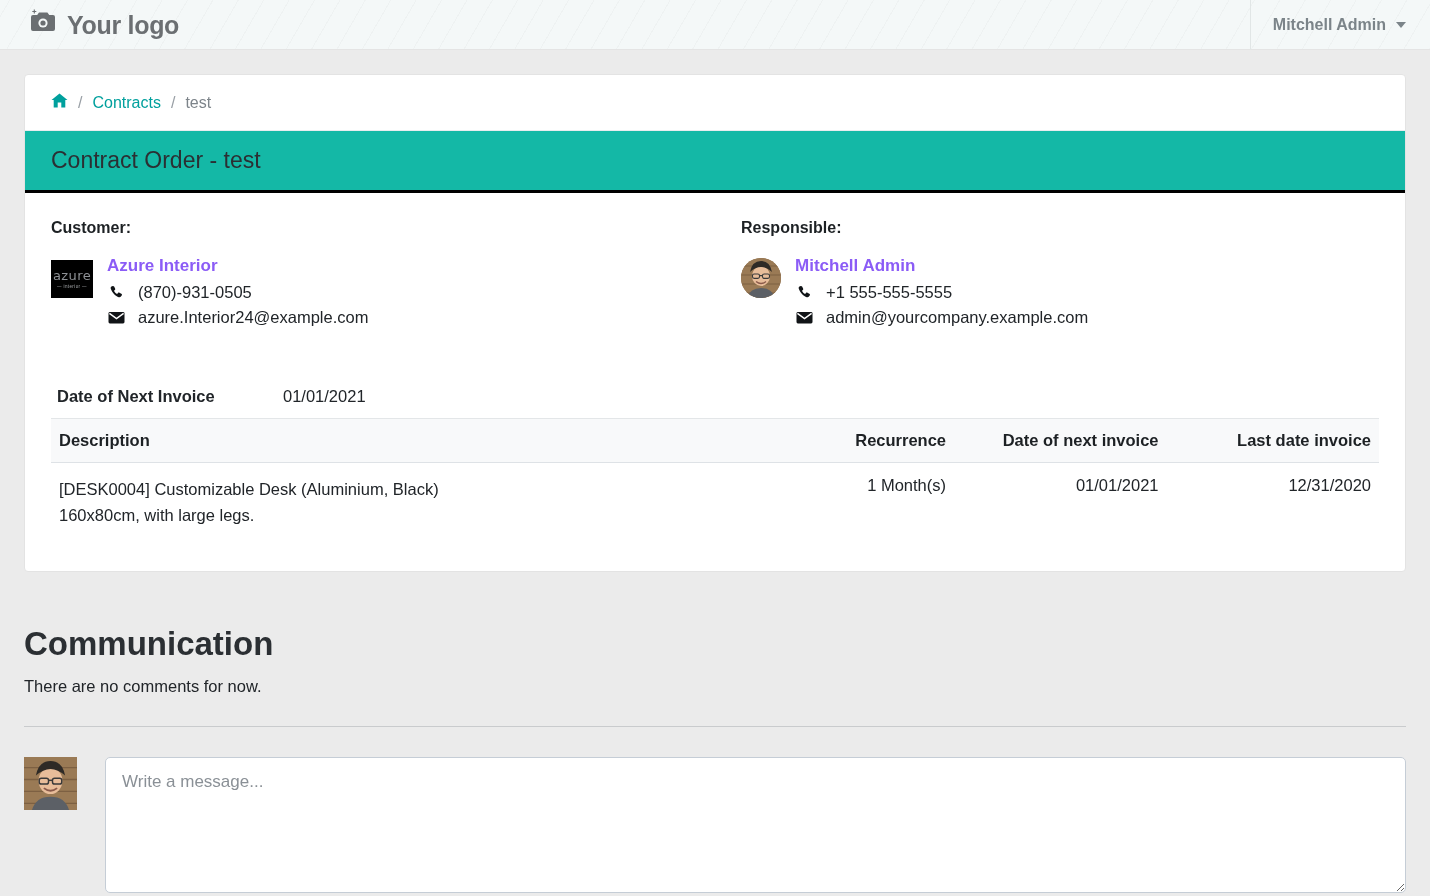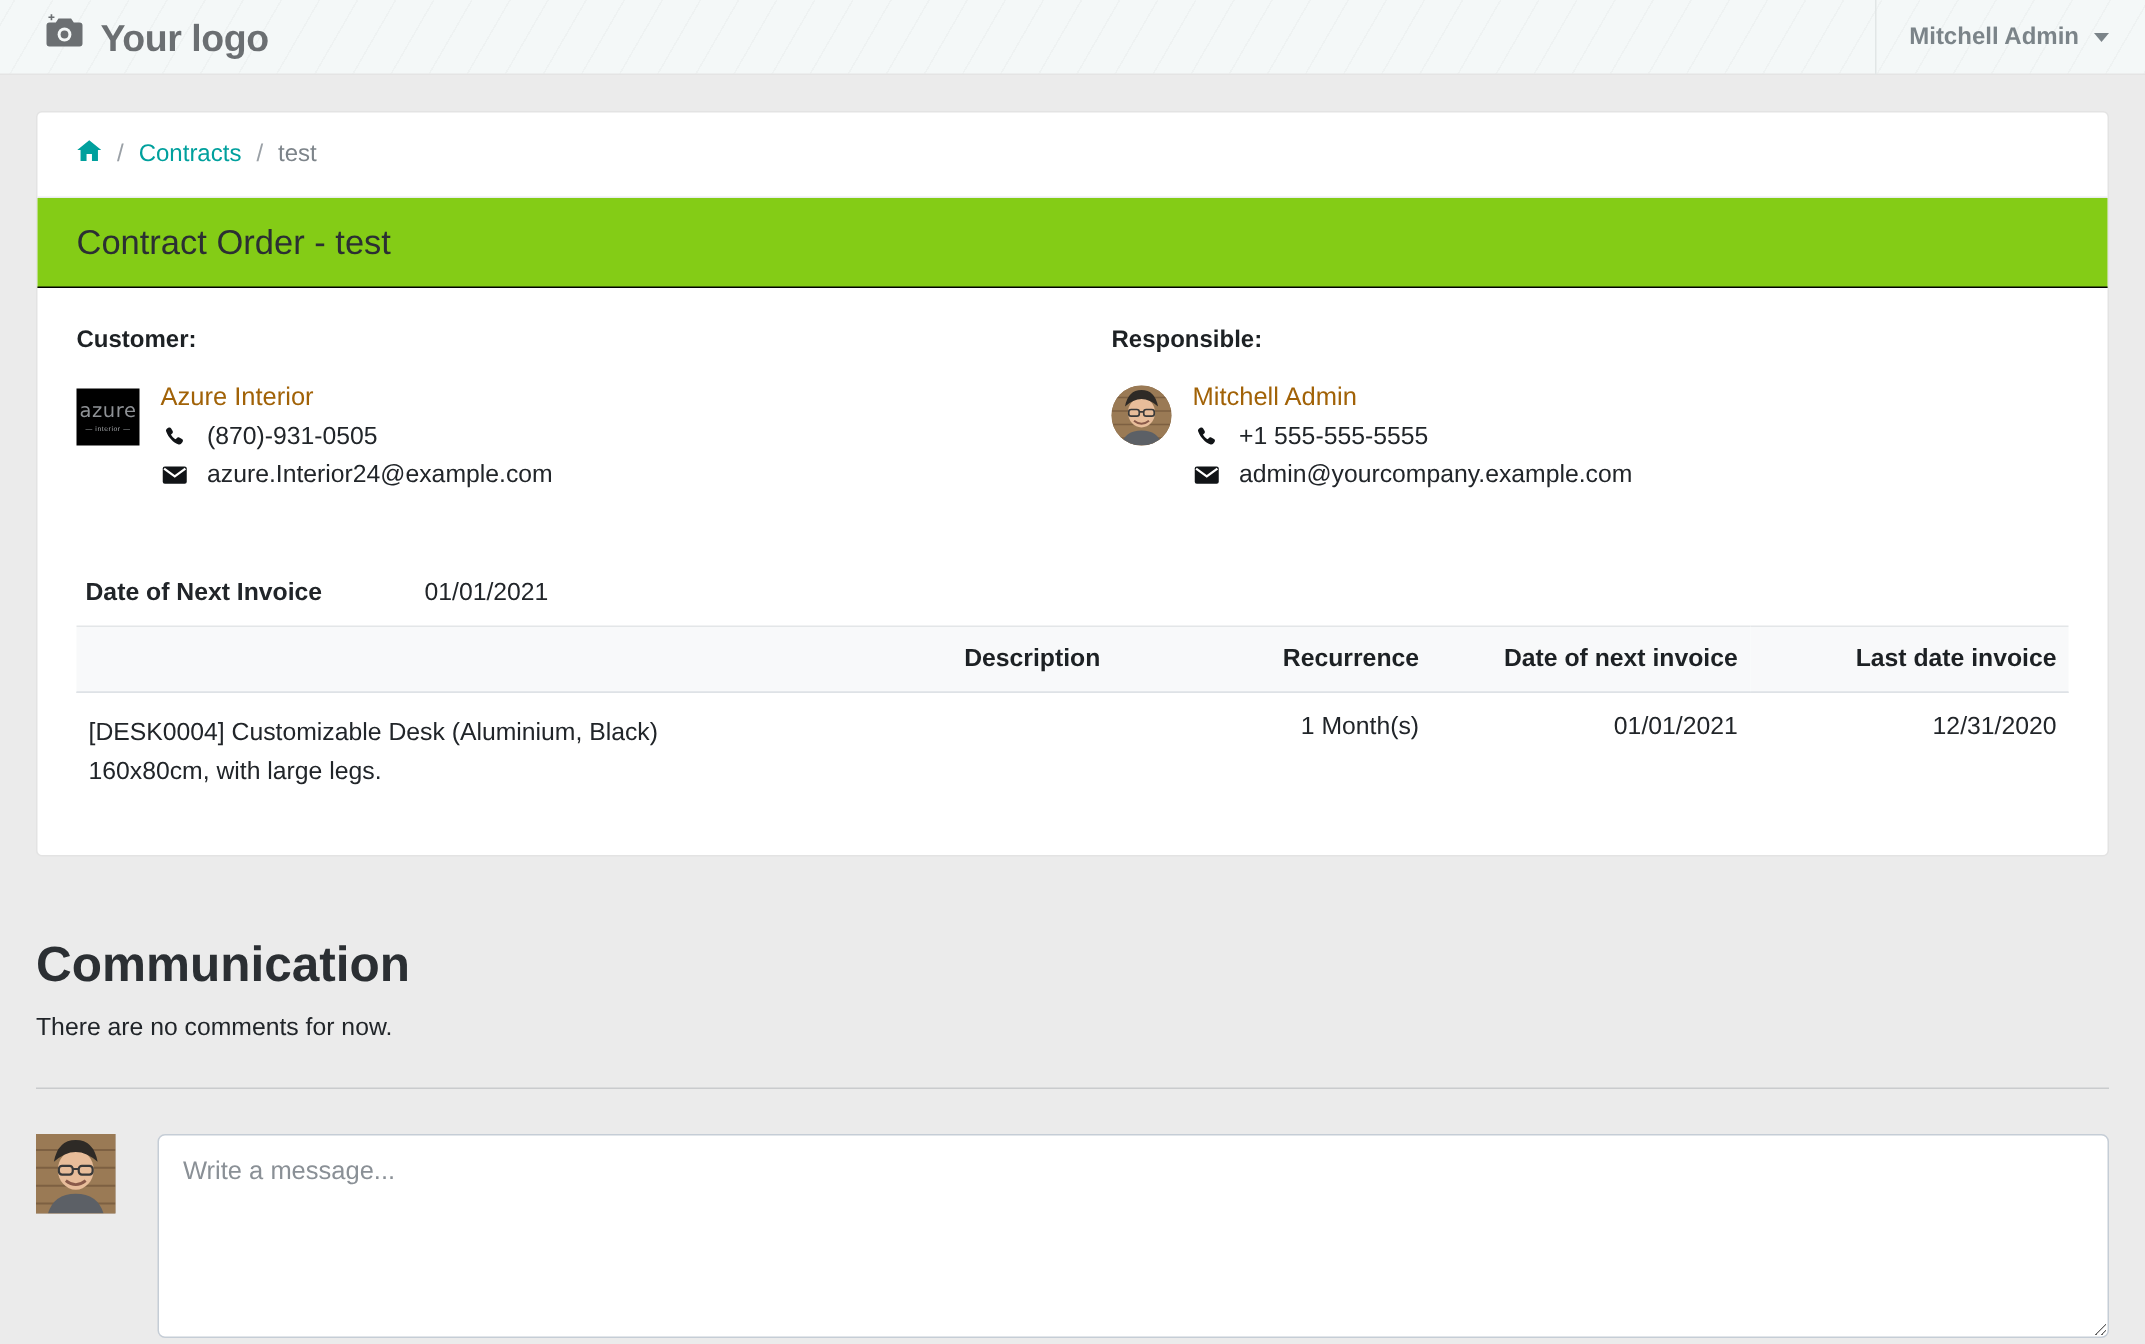--- a/index.html
+++ b/index.html
@@ -70,23 +70,23 @@
     padding: 18px 26px;
     font-size: 16px;
     border-bottom: 1px solid #e9ecef;
   }
   .breadcrumb .sep { color: #9aa0a6; }
   .breadcrumb a { color: #00a09d; text-decoration: none; cursor: pointer; }
   .breadcrumb .current { color: #7d848a; }
   .home-icon { display: block; }
 
   .card-title-bar {
-    background: #84cc16;
+    background: #14b8a6;
     padding: 16px 26px;
-    border-bottom: 1px solid #000000;
+    border-bottom: 3px solid #000000;
   }
   .card-title {
     font-size: 23px;
     color: #2b2f33;
     font-weight: normal;
   }
 
   .card-body { padding: 26px; }
 
   
@@ -130,22 +130,22 @@
     flex: none;
     margin-top: 3px;
     overflow: hidden;
     position: relative;
     background: #8a6a46;
   }
   .avatar-art { position: absolute; inset: 0; }
   .contact-info { padding-top: 1px; }
   .contact-name {
     font-size: 17px;
-    font-weight: normal;
-    color: #a16207;
+    font-weight: bold;
+    color: #8b5cf6;
     margin-bottom: 7px;
   }
   .contact-line {
     display: flex;
     align-items: center;
     gap: 12px;
     font-size: 16.5px;
     color: #212529;
     margin-bottom: 6px;
   }
@@ -170,21 +170,21 @@
   }
   table.lines thead th {
     background: #f8f9fa;
     border-top: 1px solid #e3e6e8;
     border-bottom: 1px solid #dee2e6;
     font-size: 16.5px;
     font-weight: bold;
     padding: 12px 8px;
     color: #1d2124;
   }
-  table.lines thead th.desc { text-align: right; padding-left: 8px; }
+  table.lines thead th.desc { text-align: left; padding-left: 8px; }
   table.lines thead th.num { text-align: right; }
   table.lines tbody td {
     padding: 13px 8px 16px 8px;
     font-size: 16.5px;
     vertical-align: top;
     color: #212529;
   }
   table.lines tbody td.desc { text-align: left; line-height: 1.6; }
   table.lines tbody td.num { text-align: right; }
   .col-desc { width: 52%; }

